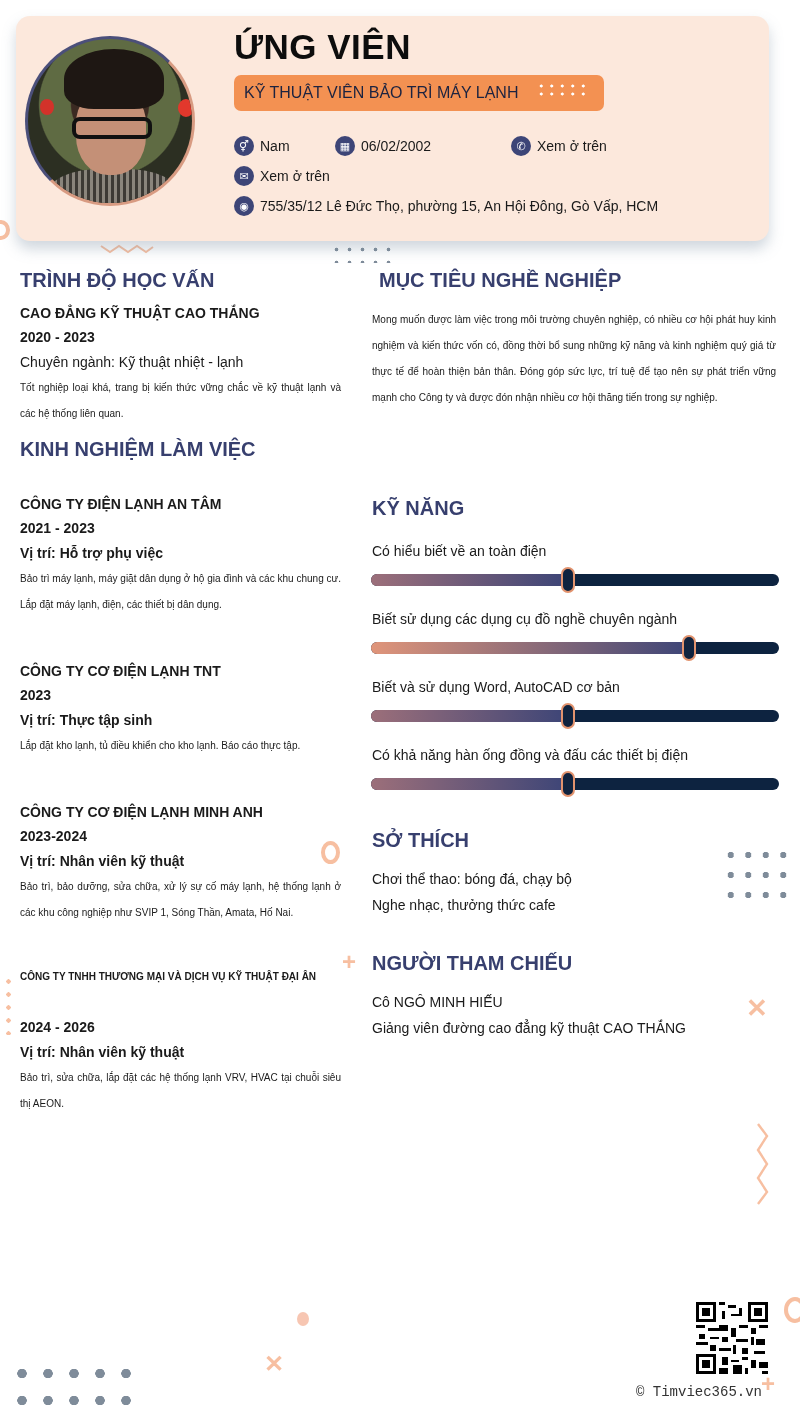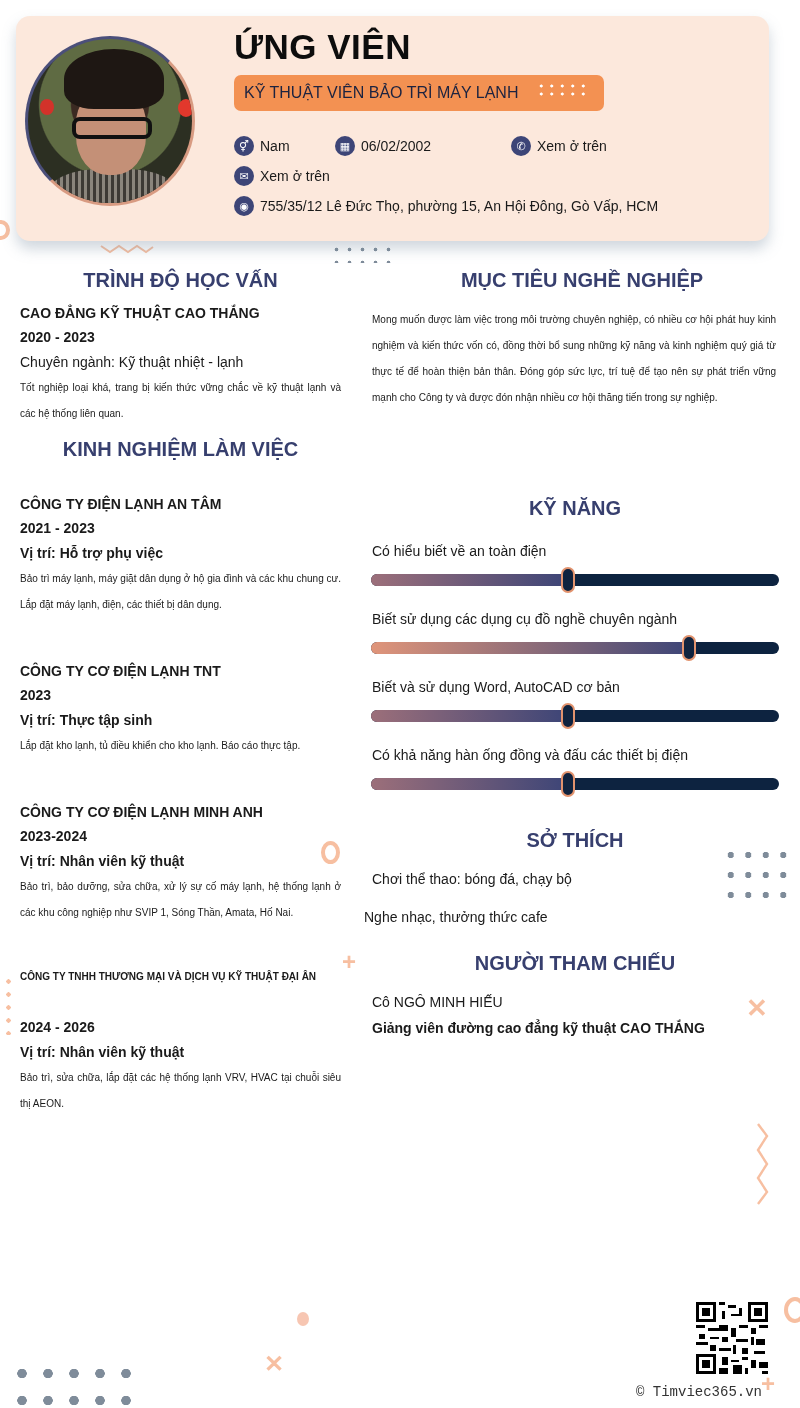--- a/index.html
+++ b/index.html
@@ -32,21 +32,21 @@
   }
   .badge-dots { position:absolute; right:16px; top:7px; width:52px; height:16px;
     background-image: radial-gradient(circle, #fff 1.4px, transparent 1.7px); background-size:10.5px 8px; }
 
   .info { position:absolute; display:flex; align-items:center; font-size:14px; color:#1a1a1a; }
   .info .ic { width:20px; height:20px; border-radius:50%; background:#3d4577; color:#fff; display:flex; align-items:center; justify-content:center; margin-right:6px; font-size:11px; line-height:1; }
 
   .dots { position:absolute; background-image: radial-gradient(circle, #7f8c9a 1.7px, transparent 2.1px); }
 
   
-  .sec-title { position:absolute; font-size:20px; font-weight:bold; color:#373f6e; text-align:center; }
+  .sec-title { position:absolute; font-size:20px; font-weight:bold; color:#373f6e; text-align:left; }
   .txt { position:absolute; font-size:10px; line-height:26px; color:#1a1a1a; }
   .bold { font-weight:bold; }
   .just { text-align: justify; }
   .line { position:absolute; font-size:14px; color:#1a1a1a; white-space:nowrap; }
 
   
   .skill-label { position:absolute; left:372px; font-size:14px; color:#1a1a1a; }
   .bar { position:absolute; left:371px; width:408px; height:12px; border-radius:6px; background:#0d2340; overflow:hidden; }
   .bar .fill { height:100%; }
   .thumb { position:absolute; width:14px; height:26px; border-radius:7px; background:#10233f; border:2px solid #e2936e; }
@@ -161,25 +161,25 @@
 <div class="thumb" style="left:561px;top:703px;"></div>
 
 <div class="skill-label" style="top:747px;">Có khả năng hàn ống đồng và đấu các thiết bị điện</div>
 <div class="bar" style="top:778px;">
     <div class="fill" style="width:48%;background:linear-gradient(90deg,#9c6f7a,#3d4577);"></div>
   </div>
 <div class="thumb" style="left:561px;top:771px;"></div>
 
 <div class="sec-title" style="left:372px;top:829px;width:406px;">SỞ THÍCH</div>
 <div class="line" style="left:372px;top:871px;">Chơi thể thao: bóng đá, chạy bộ</div>
-<div class="line" style="left:364px;top:897px;margin-top:12px;">Nghe nhạc, thưởng thức cafe</div>
+<div class="line" style="left:372px;top:897px;">Nghe nhạc, thưởng thức cafe</div>
 
 <div class="sec-title" style="left:372px;top:952px;width:406px;">NGƯỜI THAM CHIẾU</div>
 <div class="line" style="left:372px;top:994px;">Cô NGÔ MINH HIẾU</div>
-<div class="line" style="left:372px;top:1020px;font-weight:bold;">Giảng viên đường cao đẳng kỹ thuật CAO THẮNG</div>
+<div class="line" style="left:372px;top:1020px;">Giảng viên đường cao đẳng kỹ thuật CAO THẮNG</div>
 
 <div class="deco" style="left:321px;top:841px;width:19px;height:23px;border:4px solid #f7bfa1;border-radius:50%;"></div>
 <div class="deco" style="left:342px;top:950px;font-size:24px;line-height:24px;">+</div>
 <div style="position:absolute;left:6px;top:975px;width:5px;height:60px;background-image:radial-gradient(circle,#f7bfa1 2px,transparent 2.4px);background-size:5px 13px;"></div>
 <div class="dots" style="left:722px;top:845px;width:68px;height:55px;background-size:17.5px 20px;background-image:radial-gradient(circle,#7f8c9a 3px,transparent 3.4px);"></div>
 <div class="deco" style="left:746px;top:995px;font-size:26px;line-height:26px;">✕</div>
 <svg style="position:absolute;left:756px;top:1122px;" width="14" height="84">
     <polyline points="2,2 11,14 2,28 11,42 2,56 11,70 2,82" fill="none" stroke="#f7bfa1" stroke-width="2.4"></polyline>
   </svg>
 <div class="deco" style="left:297px;top:1312px;width:12px;height:14px;border-radius:50%;background:#f7c6b2;"></div>

